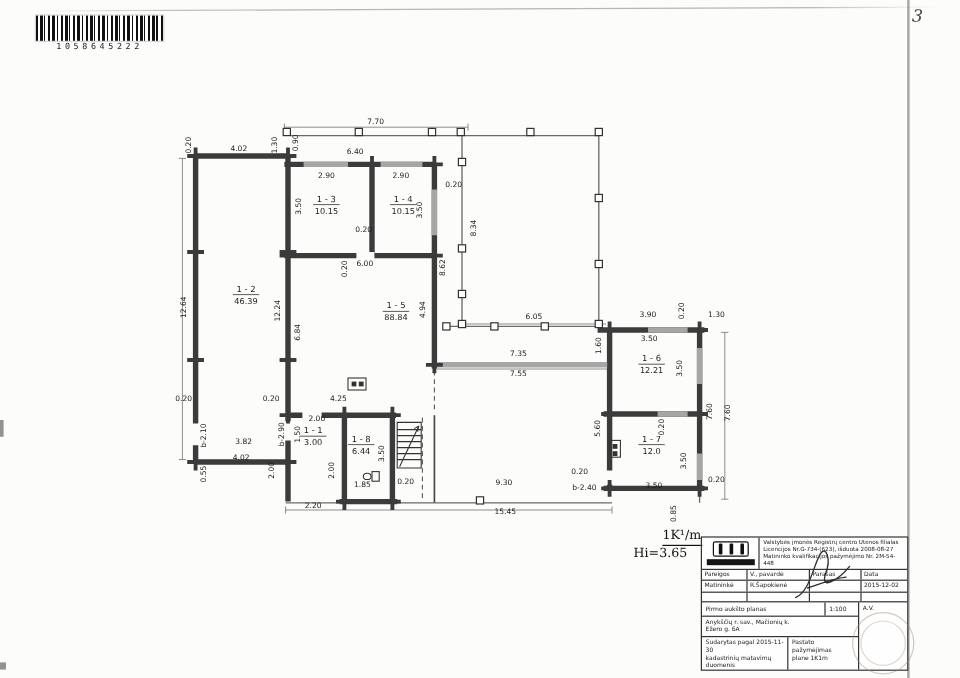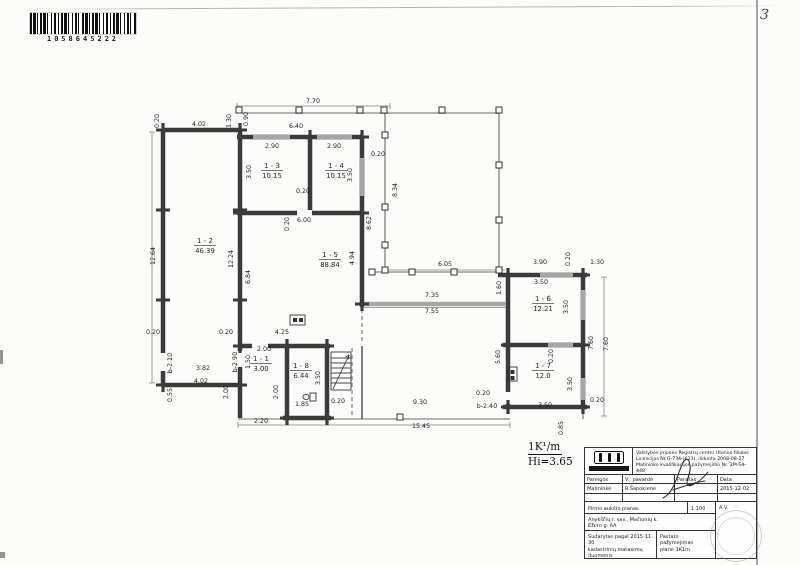--- a/index.html
+++ b/index.html
@@ -10,42 +10,42 @@
             background:linear-gradient(90deg,rgba(0,0,0,0),rgba(0,0,0,.28) 15%,rgba(0,0,0,.28) 85%,rgba(0,0,0,0));
             transform:rotate(-0.25deg);}
   .scan-right{position:absolute;left:756px;top:0;bottom:0;width:1.5px;background:rgba(60,60,60,.45);}
   .smudge{position:absolute;background:rgba(40,40,40,.5);}
   
   .barcode{position:absolute;left:28px;top:13px;width:110px;height:32px;}
   .bars{width:106px;height:21px;margin-left:2px;
     background:repeating-linear-gradient(90deg,#101010 0 1.6px,#fff 1.6px 3.1px,#101010 3.1px 5.6px,#fff 5.6px 6.8px,#101010 6.8px 7.8px,#fff 7.8px 10.4px);
     outline:1px solid rgba(0,0,0,.15);}
   .bc-num{display:block;text-align:center;font-size:7px;letter-spacing:3px;color:#222;margin-top:1px;
-          font-family:"DejaVu Sans Mono",monospace;font-weight:bold;}
+          font-family:"DejaVu Sans Mono",monospace;}
   .page-num{position:absolute;left:760px;top:6px;font:italic 14px "DejaVu Serif",serif;color:#444;transform:rotate(4deg);}
   
   svg.plan{position:absolute;left:0;top:0;}
   .dim{font-family:"DejaVu Sans",sans-serif;font-size:6.3px;fill:#1c1c1c;text-anchor:middle;}
   .rid{font-size:7px;}
   .rarea{font-size:6.8px;}
   .rline{stroke:#1c1c1c;stroke-width:.6;}
   .wall{stroke:#3b3b3b;stroke-width:4.5;fill:none;}
   .wall-thin{stroke:#4a4a4a;stroke-width:1.4;fill:none;}
   .terr{stroke:#6a6a6a;stroke-width:1.1;fill:none;}
   .dimline{stroke:#777;stroke-width:.7;fill:none;}
   .win{stroke:#a6a6a6;stroke-width:4.5;fill:none;}
   .gap{stroke:#fcfcfb;stroke-width:6;fill:none;}
   .dash{stroke:#555;stroke-width:.9;stroke-dasharray:4 3;fill:none;}
   .joints{stroke:#3b3b3b;stroke-width:3.2;fill:none;}
   .post{fill:#fff;stroke:#333;stroke-width:1;}
   .sym{stroke:#333;stroke-width:.9;fill:none;}
   .symfill{fill:#333;stroke:none;}
   
   .note{position:absolute;left:528px;top:440px;font:10.5px "DejaVu Serif",serif;color:#111;line-height:1.25;}
-  .note .frac{display:inline-block;border-bottom:1px solid #111;padding:0 2px 1px 0;}
+  .note .frac{display:inline-block;border-bottom:1px solid #111;padding:0 2px 1px 0;margin-left:24px;}
   
   .tb{position:absolute;left:584px;top:447px;width:173px;border:1px solid #333;
       font-size:5px;line-height:1.25;color:#1a1a1a;background:rgba(255,255,255,.65);box-sizing:border-box;}
   .tb *{box-sizing:border-box;}
   .tb .rowA{display:flex;height:27px;border-bottom:1px solid #333;}
   .tb .logo{width:48px;border-right:1px solid #333;position:relative;padding-top:2px;}
   .logo-frame{width:30px;height:13px;margin:1px auto 0;border:1px solid #111;border-radius:2px;position:relative;}
   .logo-frame i{position:absolute;top:1px;bottom:1px;width:3px;background:#111;border-radius:1px;}
   .logo-band{width:40px;height:4.5px;background:#151515;margin:2px auto 0;}
   .tb .head{flex:1;padding:2px 2px 0 3px;font-size:4.7px;}

